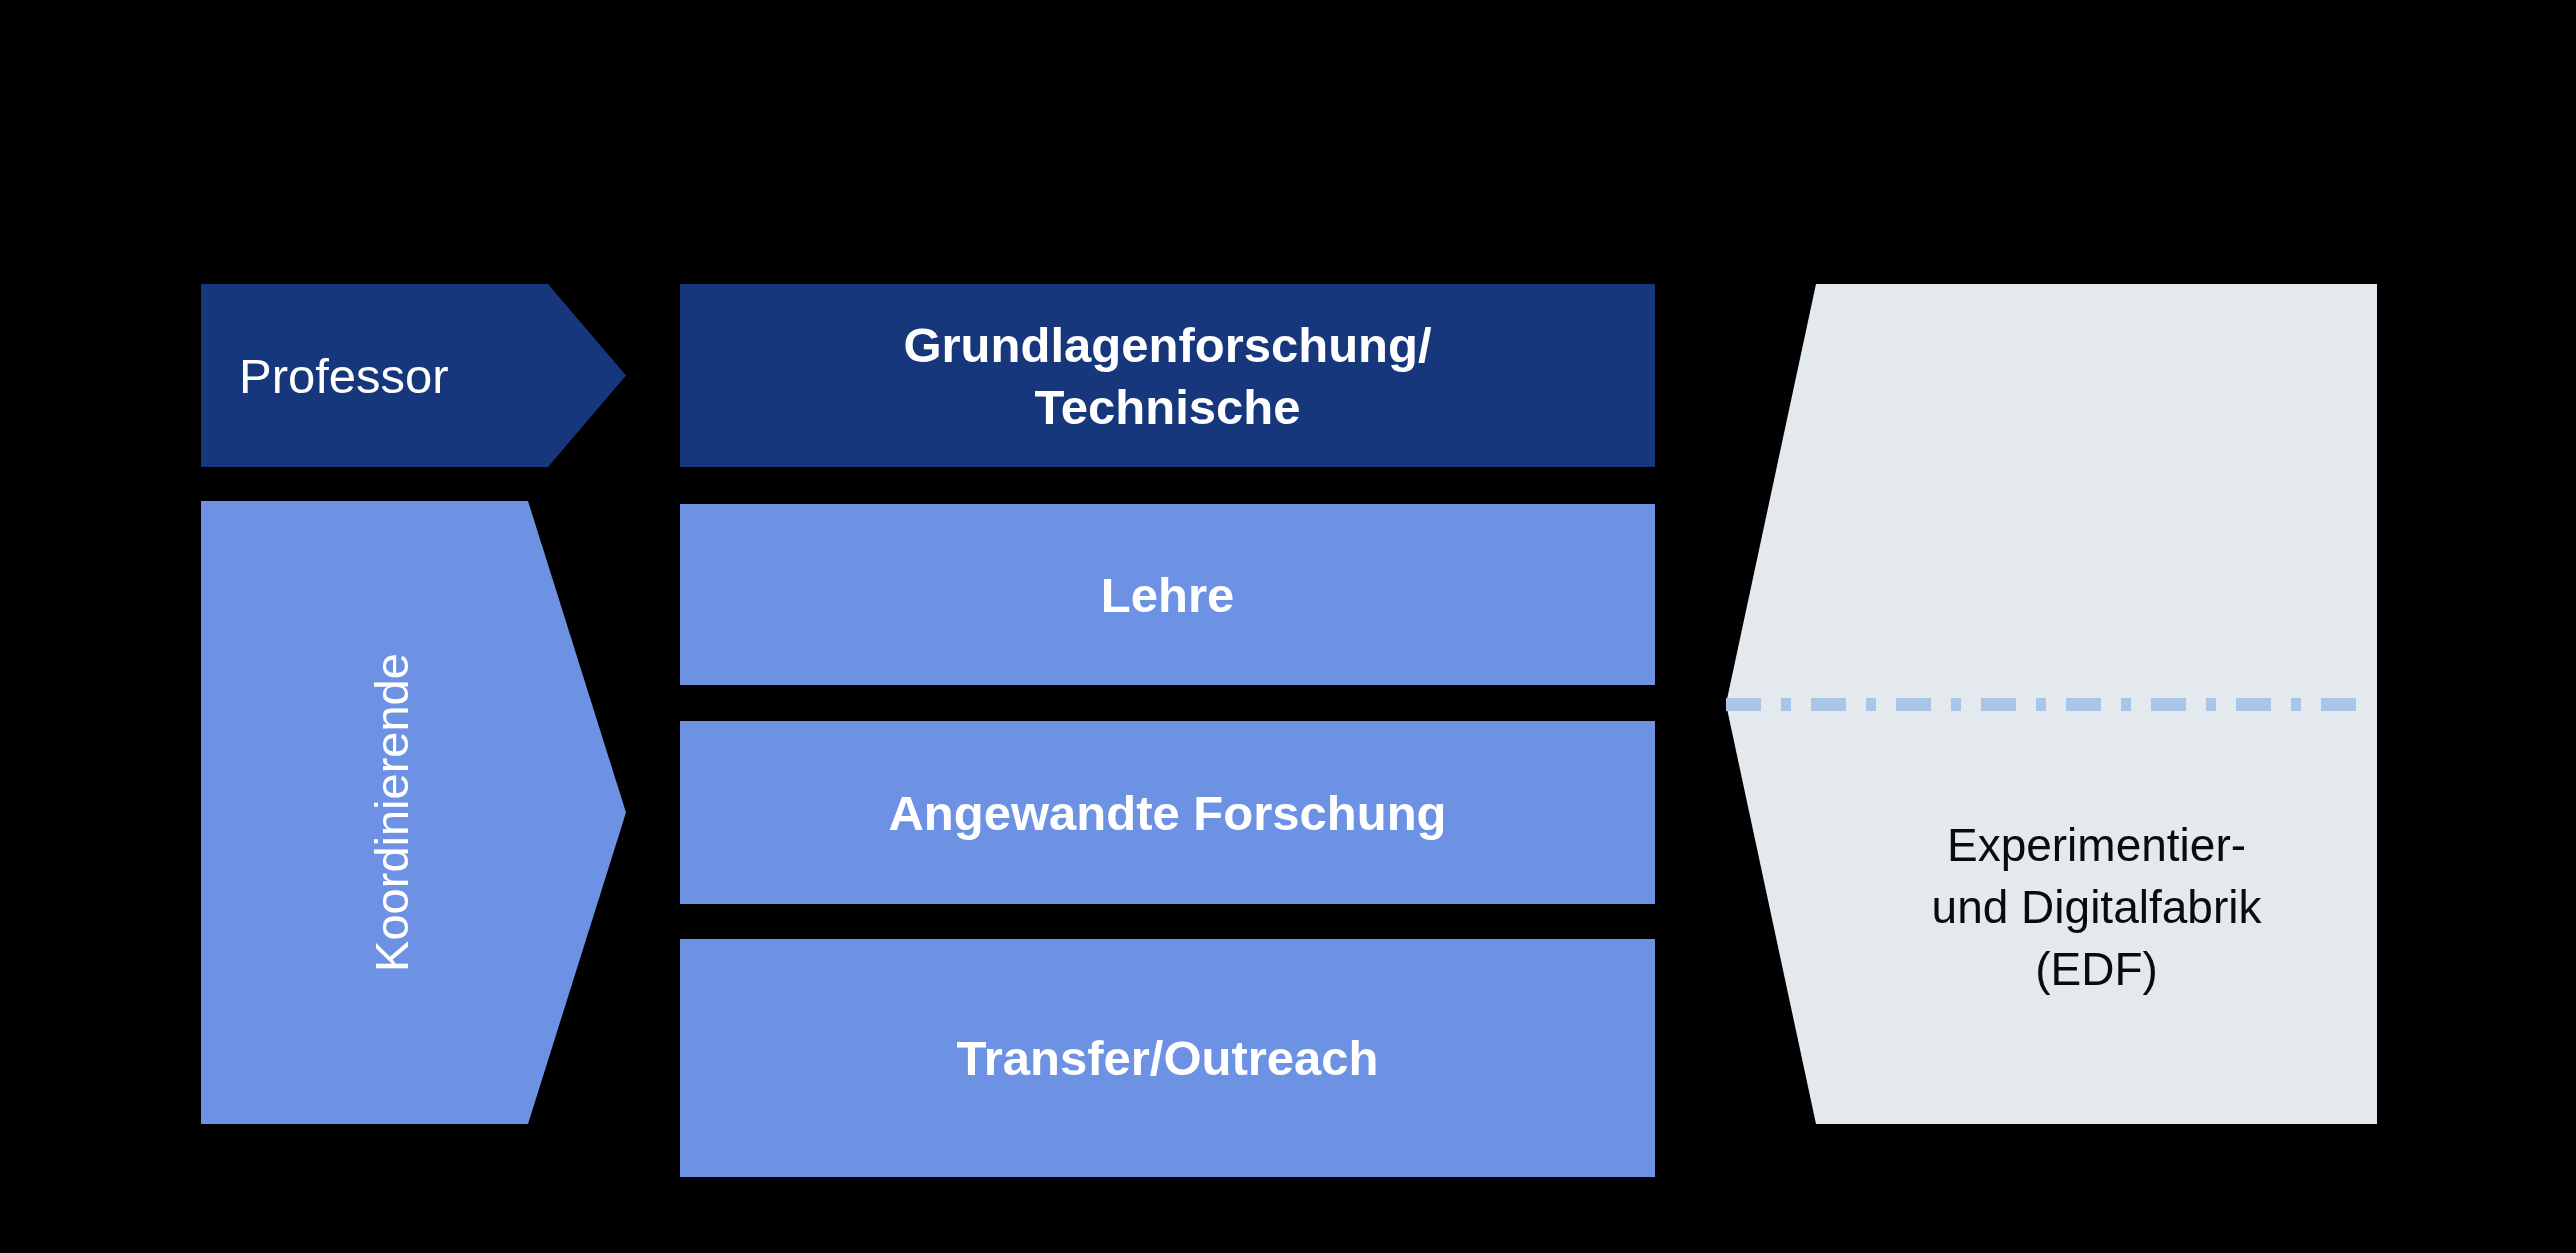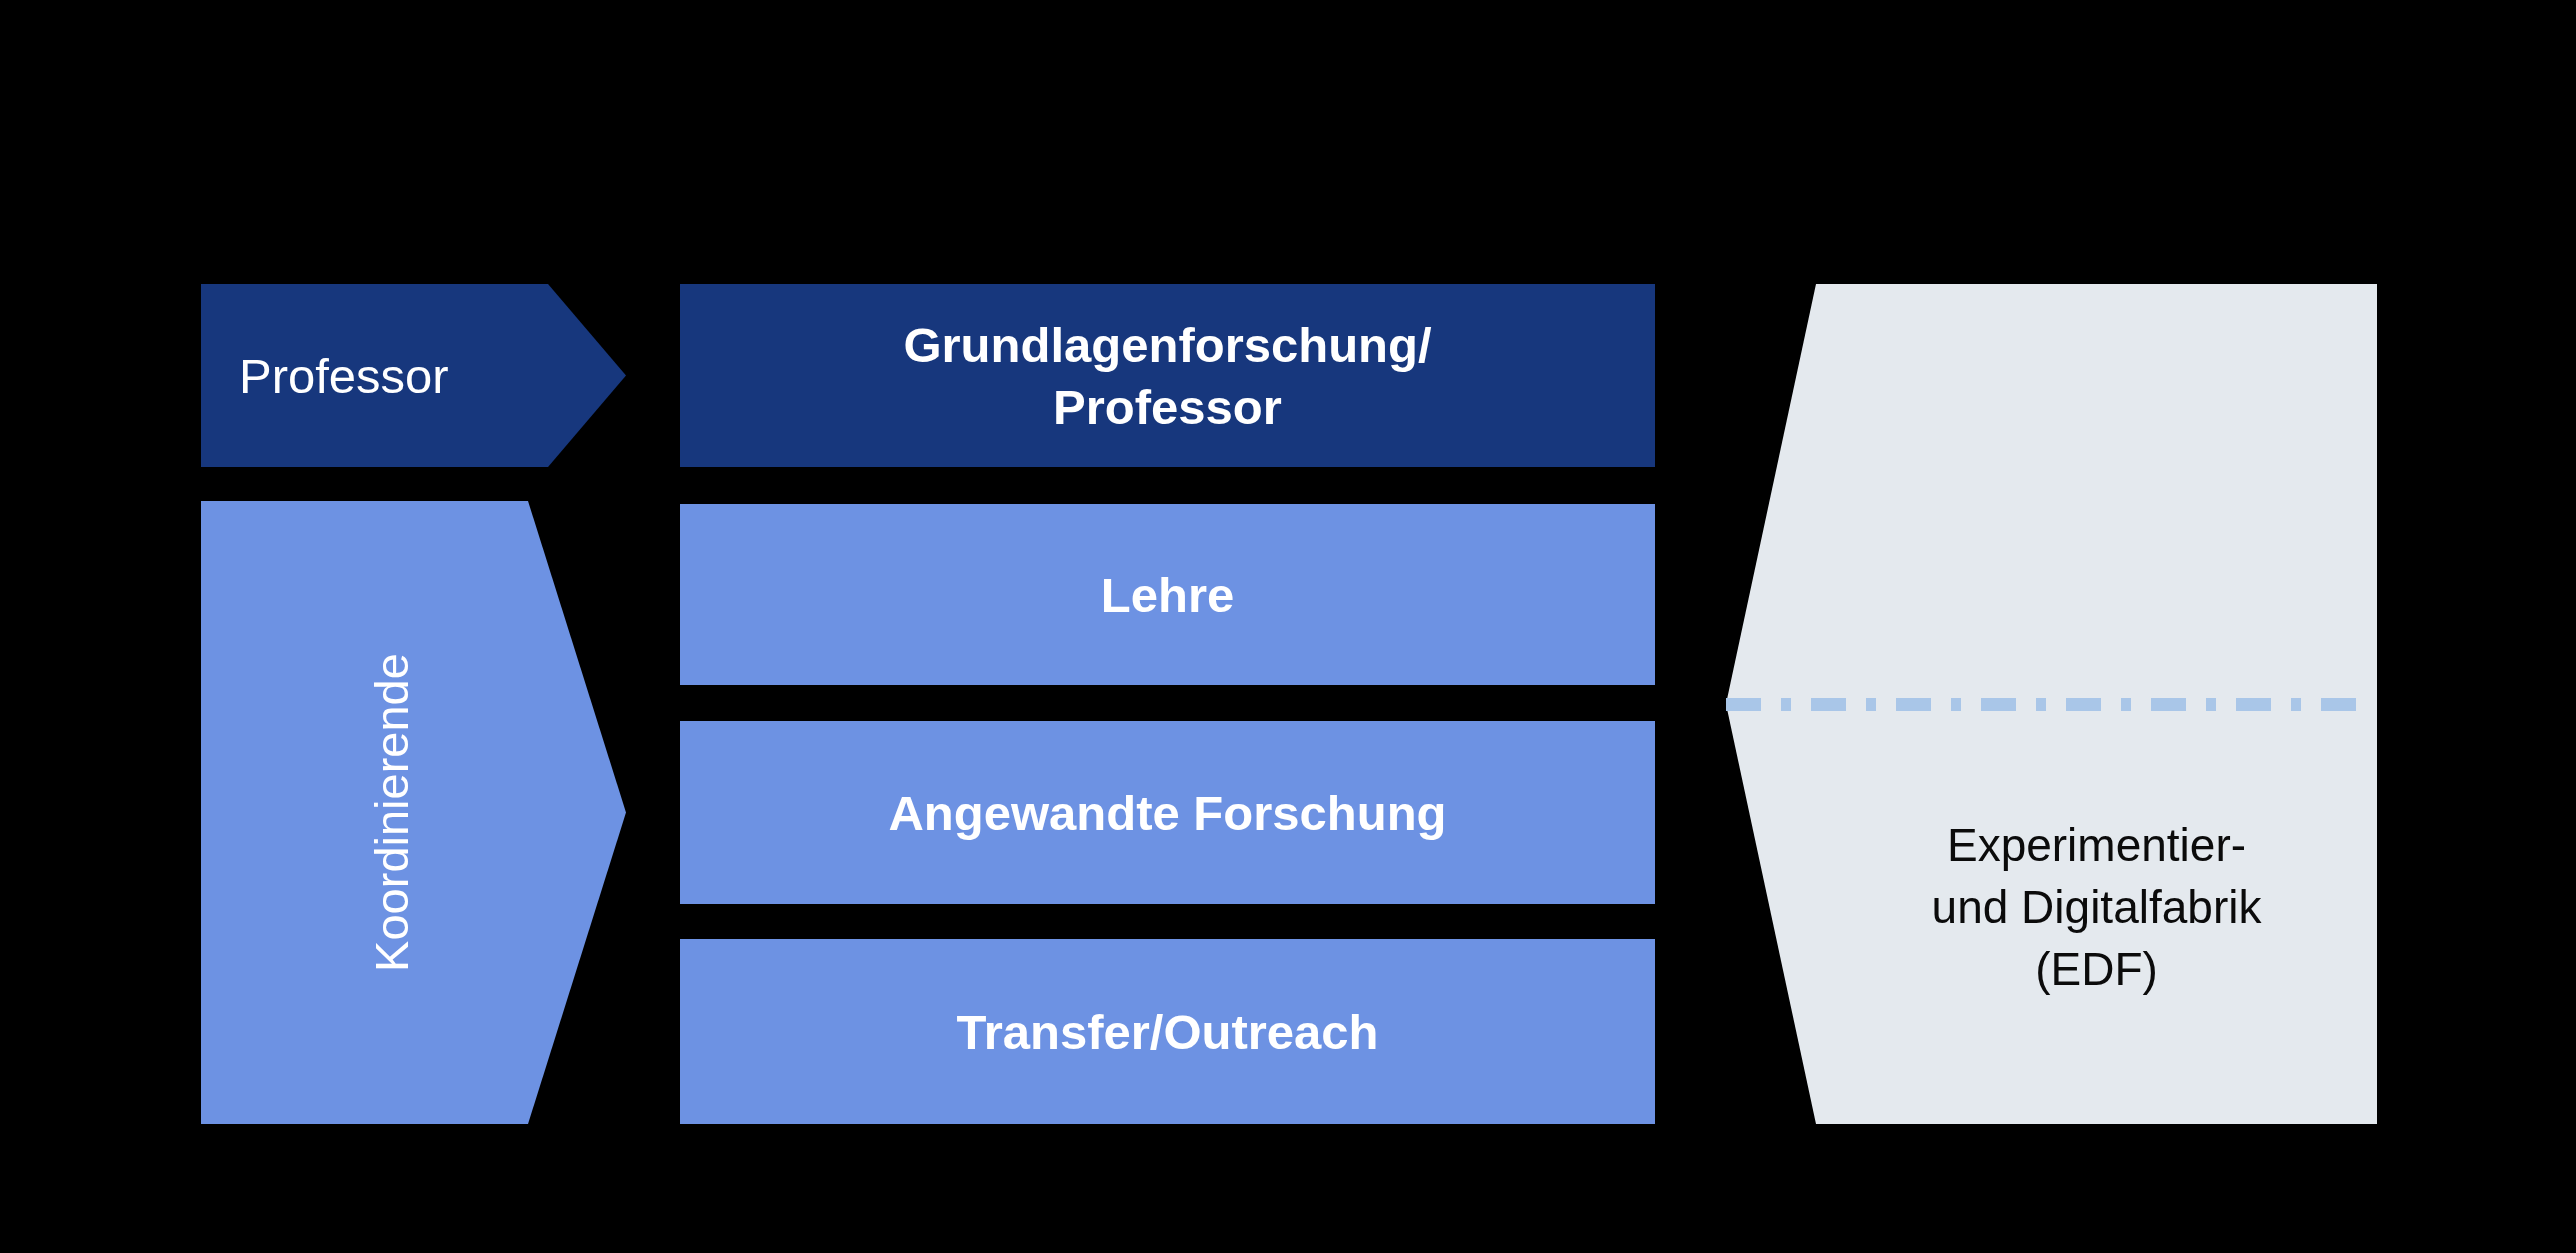--- a/index.html
+++ b/index.html
@@ -56,21 +56,21 @@
     font-weight:bold;
     font-size:49px;
     line-height:62px;
     white-space:pre-line;
   }
   .bar.navy{background:var(--navy);}
   .bar.blue{background:var(--blue);}
   .bar.b1{top:284px;height:183px;}
   .bar.b2{top:504px;height:181px;}
   .bar.b3{top:721px;height:183px;}
-  .bar.b4{top:939px;height:185px;}
+  .bar.b4{top:939px;height:238px;}
 
   
   .panel{
     position:absolute;
     left:1726px;top:284px;width:651px;height:840px;
     background:var(--panel);
     clip-path:polygon(90px 0,100% 0,100% 100%,90px 100%,0 50%);
   }
   .panel-text{
     position:absolute;
@@ -105,21 +105,21 @@
 
   <div class="arrow professor">
     <span class="arrow-label">Professor</span>
   </div>
 
   <div class="arrow koord">
     <span class="arrow-label">Koordinierende</span>
   </div>
 
   <div class="bar navy b1">Grundlagenforschung/
-Professor</div>
+Technische</div>
 
   <div class="bar blue b3">Angewandte Forschung</div>
 
   <div class="bar blue b2">Lehre</div>
 
   <div class="bar blue b4">Transfer/Outreach</div>
 
   <div class="panel">
     <div class="panel-text panel-bottom">Experimentier-
 und Digitalfabrik

